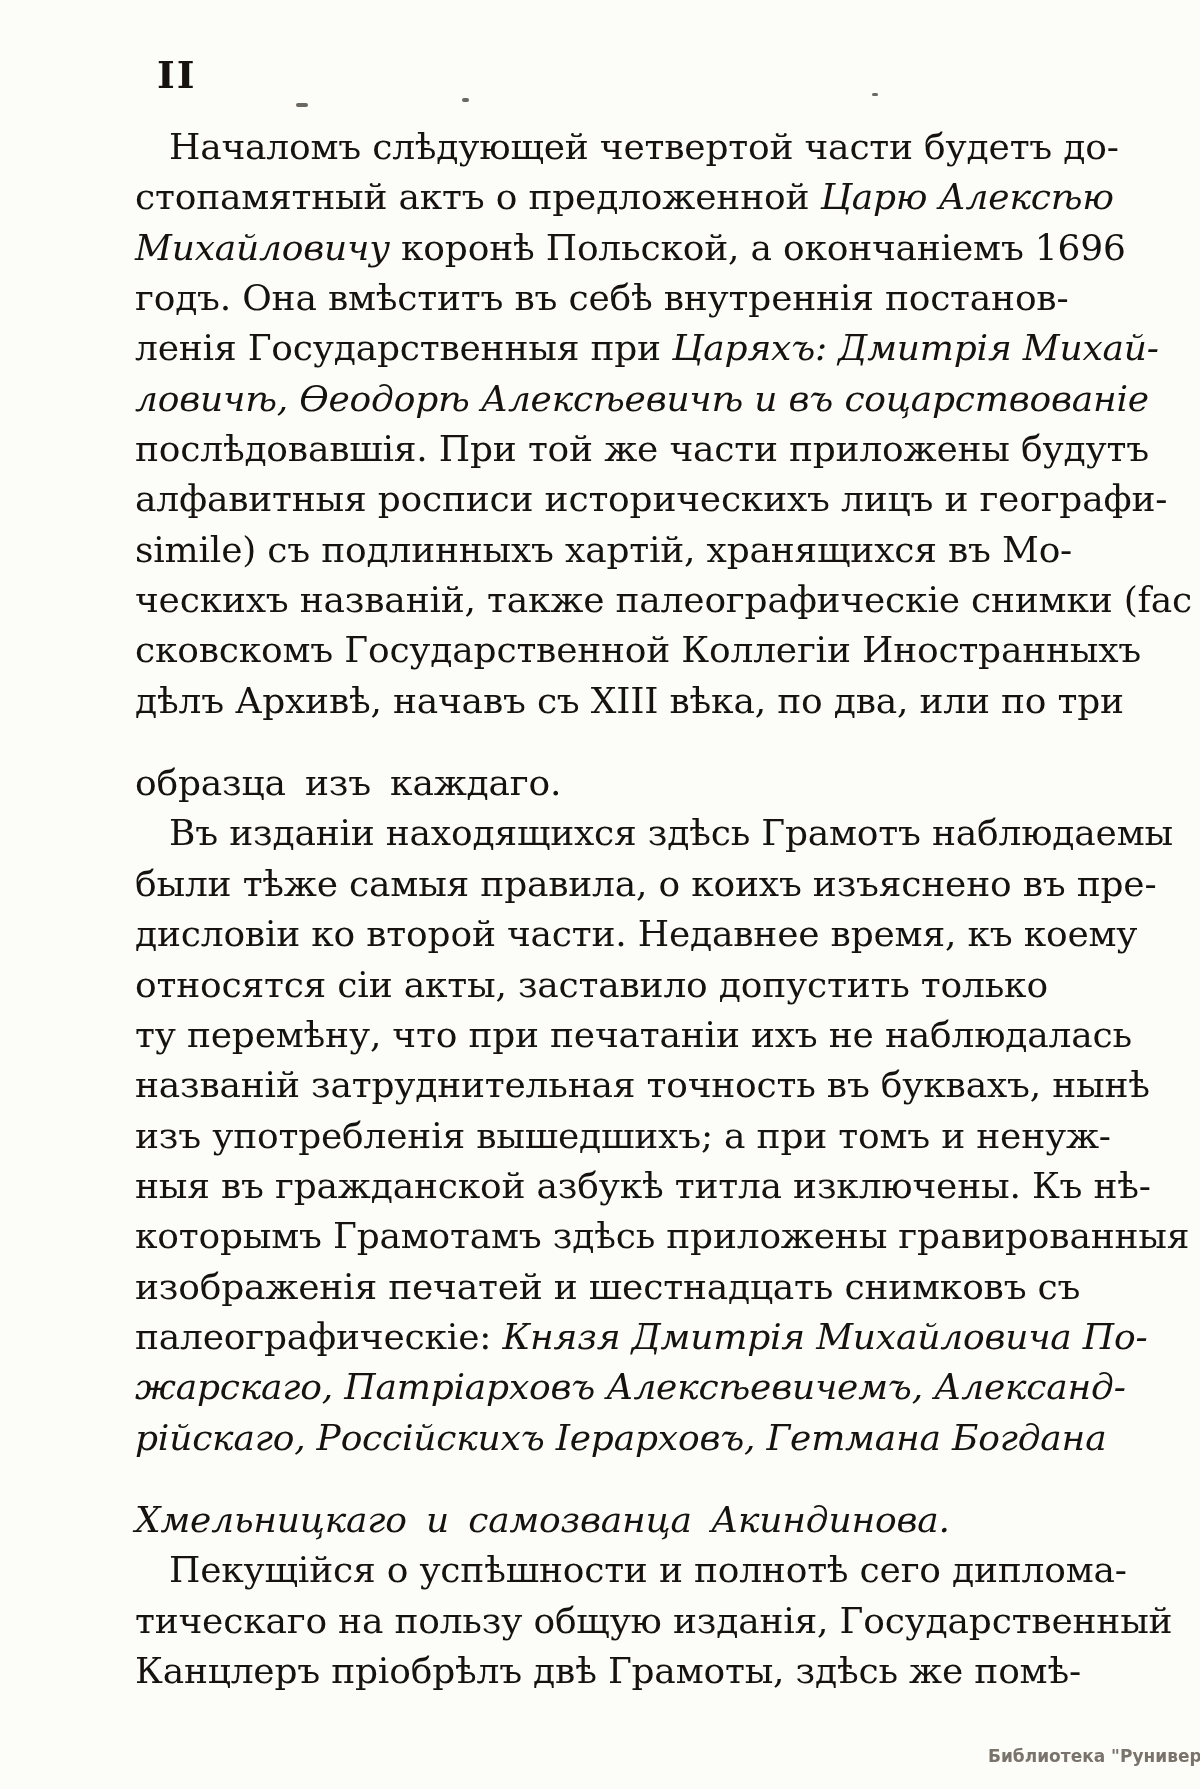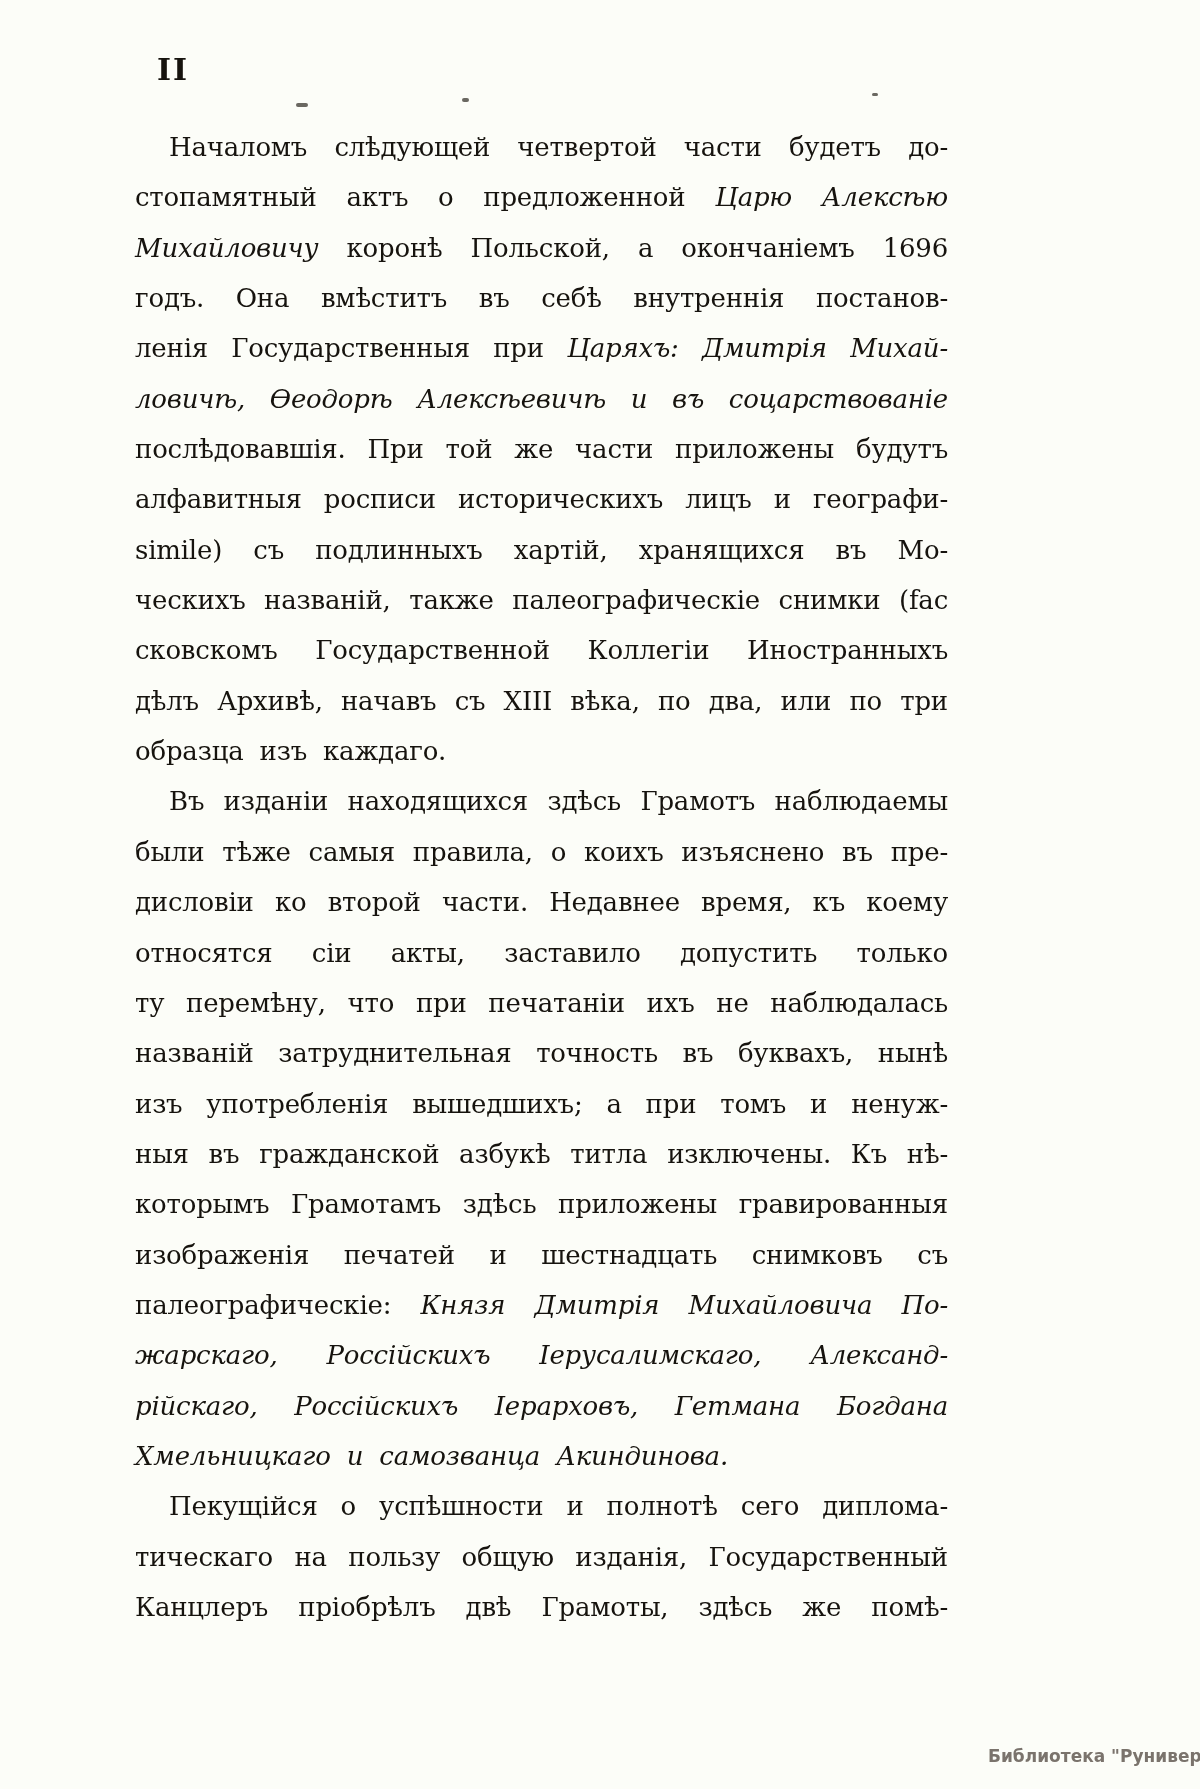--- a/index.html
+++ b/index.html
@@ -16,45 +16,46 @@
   }
   .page {
     position: absolute;
     inset: 0;
     background: var(--bg, #fcfdf8);
   }
   .pagenum {
     position: absolute;
     left: 157px;
     top: 52px;
-    font-size: 30px;
+    font-size: 38px;
     font-weight: bold;
     letter-spacing: 2px;
     color: var(--ink, #16130e);
   }
   .textblock {
     position: absolute;
     left: 135px;
     top: 122px;
     width: 813px;
     color: var(--ink, #16130e);
-    font-size: 26px;
+    font-size: 36px;
     letter-spacing: -0.2px;
   }
   .line {
     height: 50.35px;
     line-height: 50.35px;
     text-align: justify;
     text-align-last: justify;
     white-space: nowrap;
   }
   .line.nojust {
     text-align: center;
     text-align-last: left;
     word-spacing: 8px;
+    margin-top: 32px;
   }
   .line.indent {
     text-indent: 34px;
   }
   .it {
     font-style: italic;
   }
   .watermark {
     position: absolute;
     left: 988px;
@@ -98,21 +99,21 @@
       <div class="line"><span>были тѣже самыя правила, о коихъ изъяснено въ пре-</span></div>
       <div class="line"><span>дисловіи ко второй части. Недавнее время, къ коему</span></div>
       <div class="line"><span>относятся сіи акты, заставило допустить только</span></div>
       <div class="line"><span>ту перемѣну, что при печатаніи ихъ не наблюдалась</span></div>
       <div class="line"><span>названій затруднительная точность въ буквахъ, нынѣ</span></div>
       <div class="line"><span>изъ употребленія вышедшихъ; а при томъ и ненуж-</span></div>
       <div class="line"><span>ныя въ гражданской азбукѣ титла изключены. Къ нѣ-</span></div>
       <div class="line"><span>которымъ Грамотамъ здѣсь приложены гравированныя</span></div>
       <div class="line"><span>изображенія печатей и шестнадцать снимковъ съ</span></div>
       <div class="line"><span>палеографическіе: </span><span class="it">Князя Дмитрія Михайловича По-</span></div>
-      <div class="line"><span class="it">жарскаго, Россійскихъ Іерусалимскаго, Александ-</span></div>
+      <div class="line"><span class="it">жарскаго, Патріарховъ Алексѣевичемъ, Александ-</span></div>
       <div class="line"><span class="it">рійскаго, Россійскихъ Іерарховъ, Гетмана Богдана</span></div>
       <div class="line nojust"><span class="it">Хмельницкаго и самозванца Акиндинова.</span></div>
       <div class="line indent"><span>Пекущійся о успѣшности и полнотѣ сего диплома-</span></div>
       <div class="line"><span>тическаго на пользу общую изданія, Государственный</span></div>
       <div class="line"><span>Канцлеръ пріобрѣлъ двѣ Грамоты, здѣсь же помѣ-</span></div>
     </div>
   <div class="speck s1"></div>
   <div class="speck s2"></div>
   <div class="speck s3"></div>
   <div class="watermark">Библиотека "Руниверс"</div>

